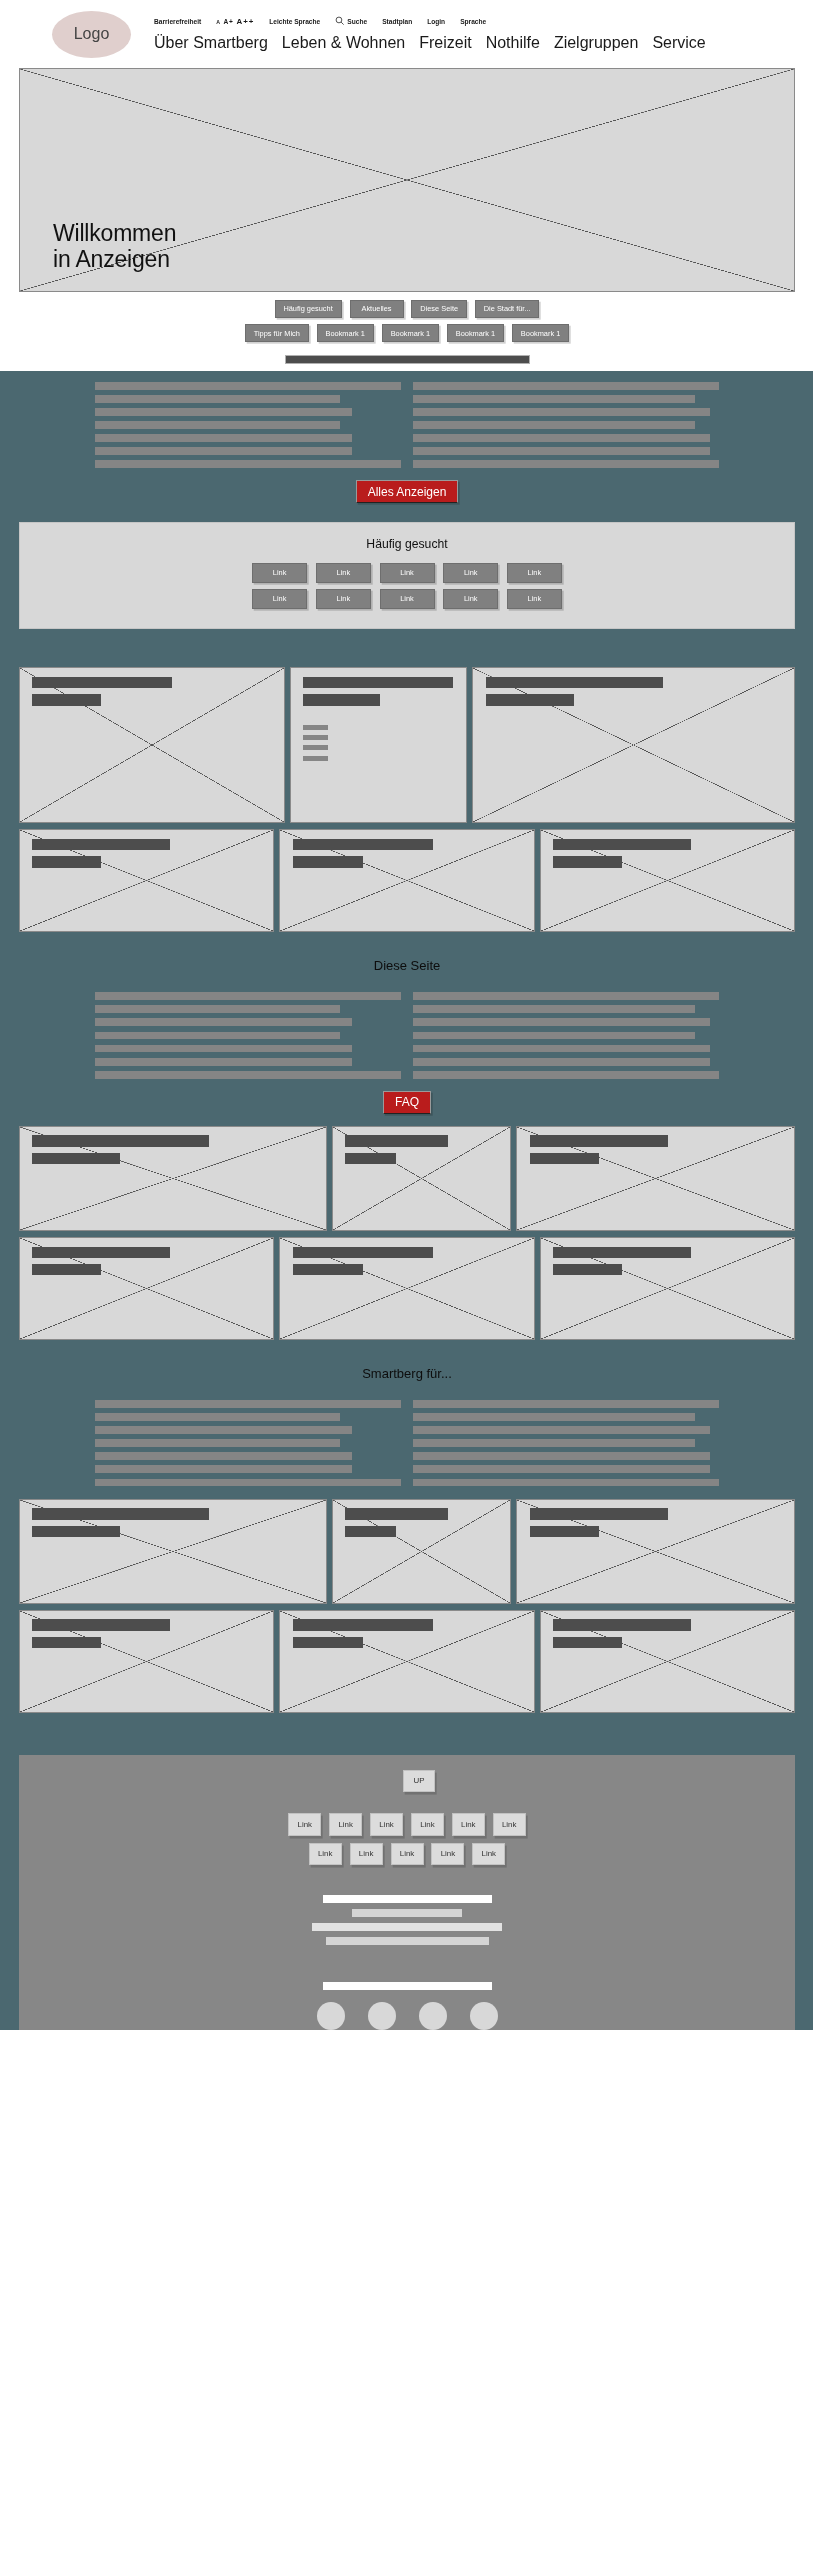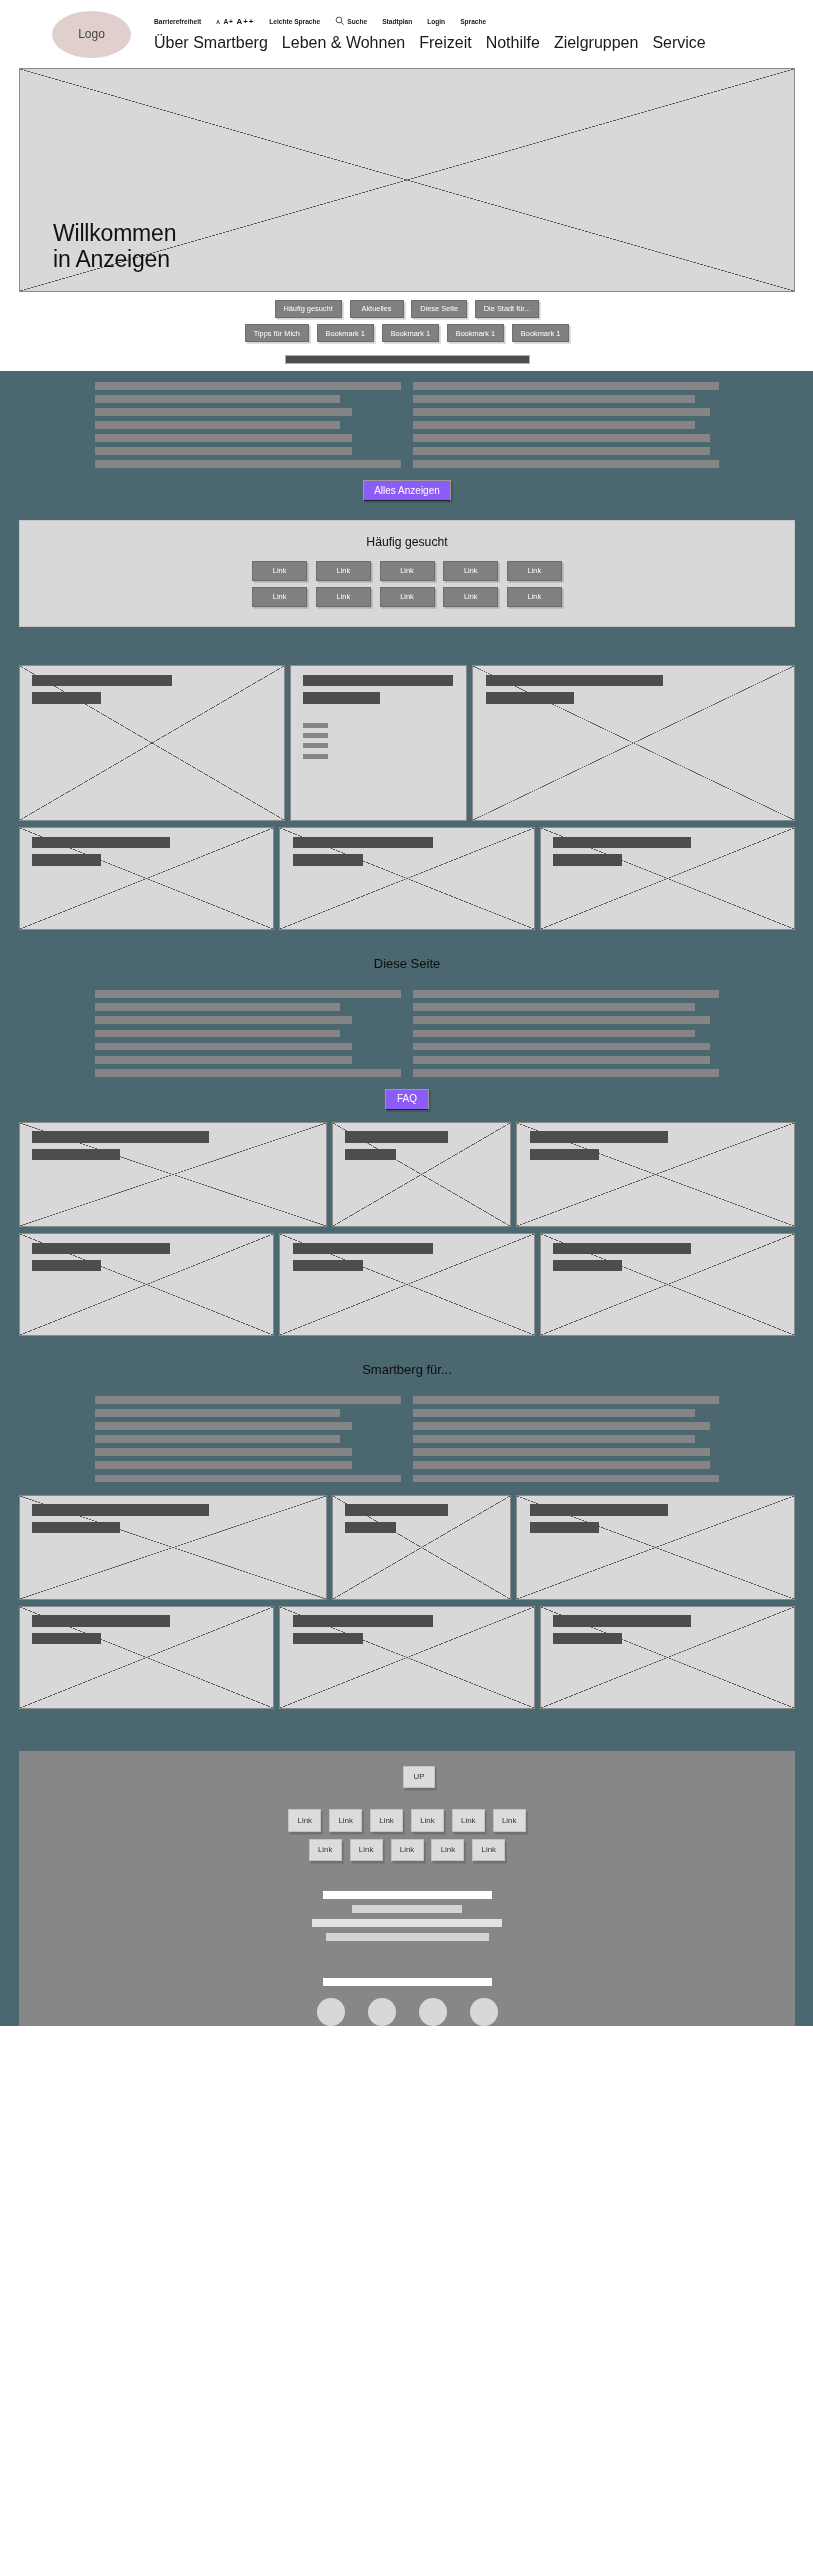--- a/index.html
+++ b/index.html
@@ -20,24 +20,24 @@
     font-size: 7.4px;
     line-height: 1;
     padding: 4.4px 7.9px;
     text-align: center;
     box-shadow: 1.7px 1.7px 0 rgba(0,0,0,0.18);
     white-space: nowrap;
     display: inline-block;
     cursor: pointer;
   }
   .btn-light {
-    background: #8b5cf6;
+    background: #b91c1c;
     color: #ffffff;
     border: 0.9px solid #9a9a9a;
-    font-size: 10px;
+    font-size: 12px;
     line-height: 1;
     padding: 4.4px 10.5px;
     box-shadow: 1.7px 1.7px 0 rgba(0,0,0,0.18);
     border-bottom: 1.7px solid #222;
     white-space: nowrap;
     display: inline-block;
     cursor: pointer;
   }
   .btn-white {
     background: #dcdcdc;
@@ -77,21 +77,21 @@
     height: 68px;
     display: flex;
     align-items: center;
     padding-left: 52px;
   }
   .logo-ellipse {
     width: 79px; height: 47px;
     background: #e0cfcd;
     border-radius: 50%;
     display: flex; align-items: center; justify-content: center;
-    color: #444; font-size: 12px;
+    color: #444; font-size: 16px;
     margin-right: 23px;
     flex: 0 0 auto;
   }
   .nav-col { display: flex; flex-direction: column; gap: 7.9px; }
   .meta-nav { display: flex; align-items: center; gap: 15px; font-size: 6.6px; font-weight: bold; color: #1a1a1a; }
   .meta-nav .sizes { letter-spacing: 0.9px; }
   .meta-nav .sizes .s1 { font-size: 5.2px; }
   .meta-nav .sizes .s2 { font-size: 6.6px; }
   .meta-nav .sizes .s3 { font-size: 7.9px; }
   .search-wrap { display: flex; align-items: center; gap: 2.6px; }

